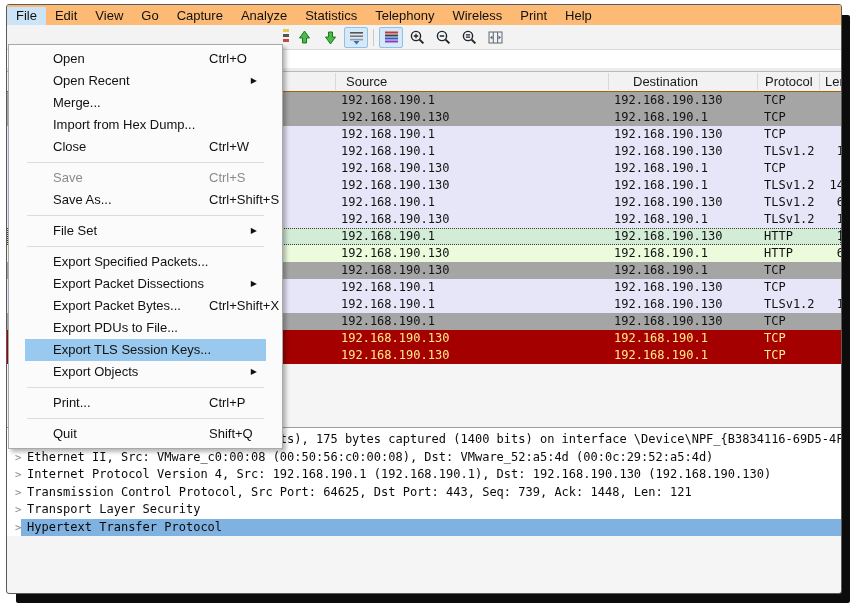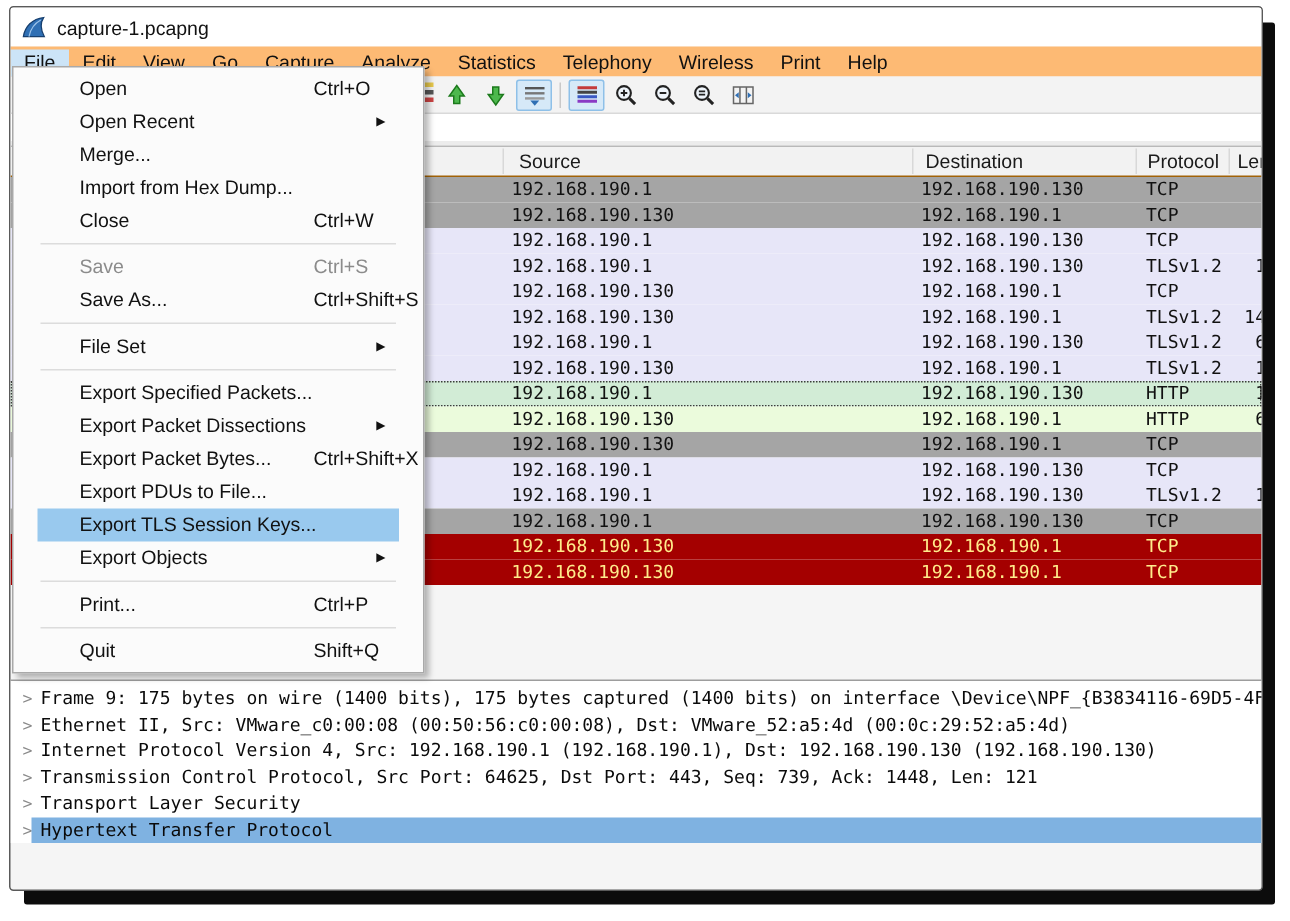--- a/index.html
+++ b/index.html
@@ -62,27 +62,20 @@
   .fitem.disabled{color:#8b8b8b;}
   .fitem.highlighted{background:var(--menu-highlight,#99c9ee);}
   .fsep{height:9px;position:relative;}
   .fsep::after{content:"";position:absolute;left:2px;right:2px;top:4px;height:1px;background:#dcdcdc;}
 </style>
 </head>
 <body>
 
 <div class="window">
 
-  <div class="titlebar">
-    <svg class="fin" viewBox="0 0 16 16">
-      <path d="M1.5,13.5 C2.5,7.5 7,2.2 14.2,1.6 C12.2,4.6 12.0,8.6 14.6,13.5 Z" fill="#2f6fb4" stroke="#173f6e" stroke-width="0.8"></path>
-      <path d="M5,13.5 C5.8,9.5 8.4,5.4 12.4,3.2" fill="none" stroke="#9cc2e8" stroke-width="0.7"></path>
-    </svg>
-    <span class="title-text">capture-1.pcapng</span>
-  </div>
 
   <div class="menubar" id="menubar">
       <div class="mitem active">File</div>
       <div class="mitem">Edit</div>
       <div class="mitem">View</div>
       <div class="mitem">Go</div>
       <div class="mitem">Capture</div>
       <div class="mitem">Analyze</div>
       <div class="mitem">Statistics</div>
       <div class="mitem">Telephony</div>
@@ -161,21 +154,21 @@
     </div>
 
   <div class="filterbar"></div>
 
   <div class="pkt-header">
     <div class="hdiv" style="left:328px"></div>
     <div class="hdiv" style="left:601px"></div>
     <div class="hdiv" style="left:750px"></div>
     <div class="hdiv" style="left:812px"></div>
     <span class="hcell" style="left:339px">Source</span>
-    <span class="hcell" style="left:610px">Destination</span>
+    <span class="hcell" style="left:626px">Destination</span>
     <span class="hcell" style="left:758px">Protocol</span>
     <span class="hcell" style="left:818px">Length</span>
   </div>
 
   <div class="pkt-rows" id="pktrows">
       <div class="prow gray">
         <span class="c-src">192.168.190.1</span>
         <span class="c-dst">192.168.190.130</span>
         <span class="c-proto">TCP</span>
         <span class="c-len"></span>

